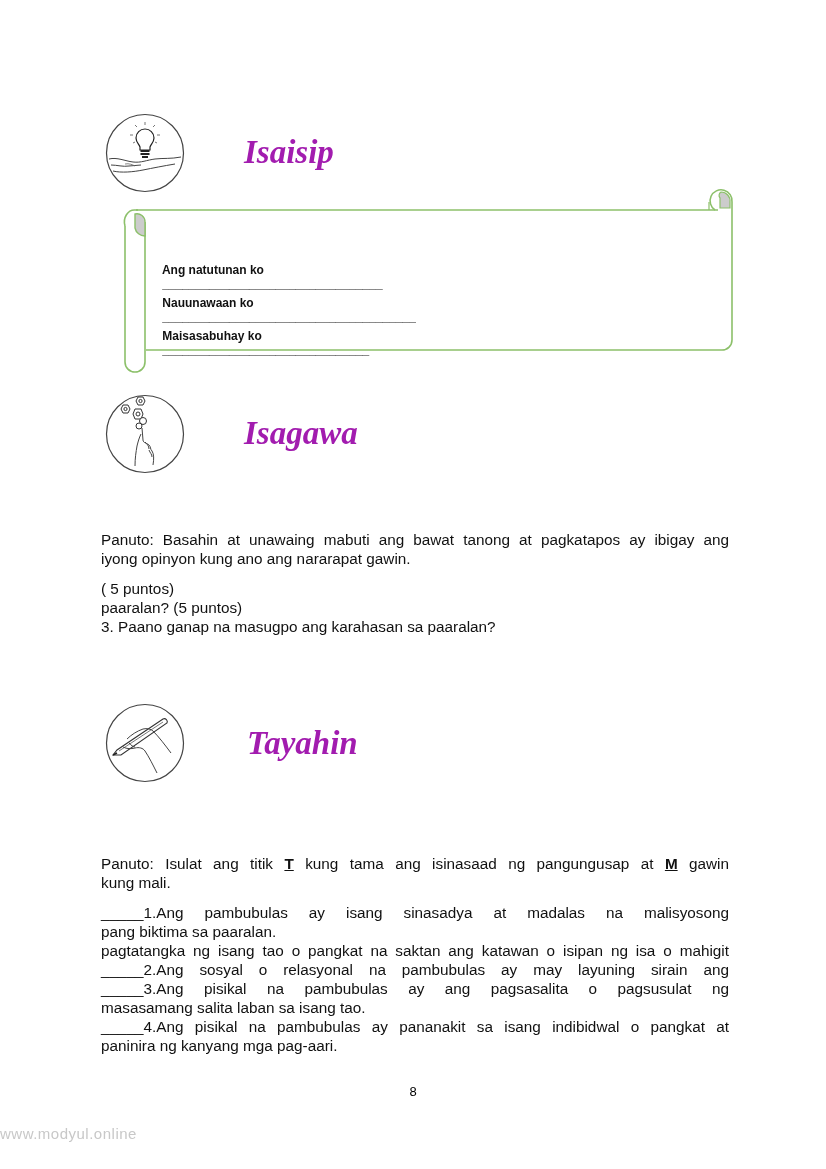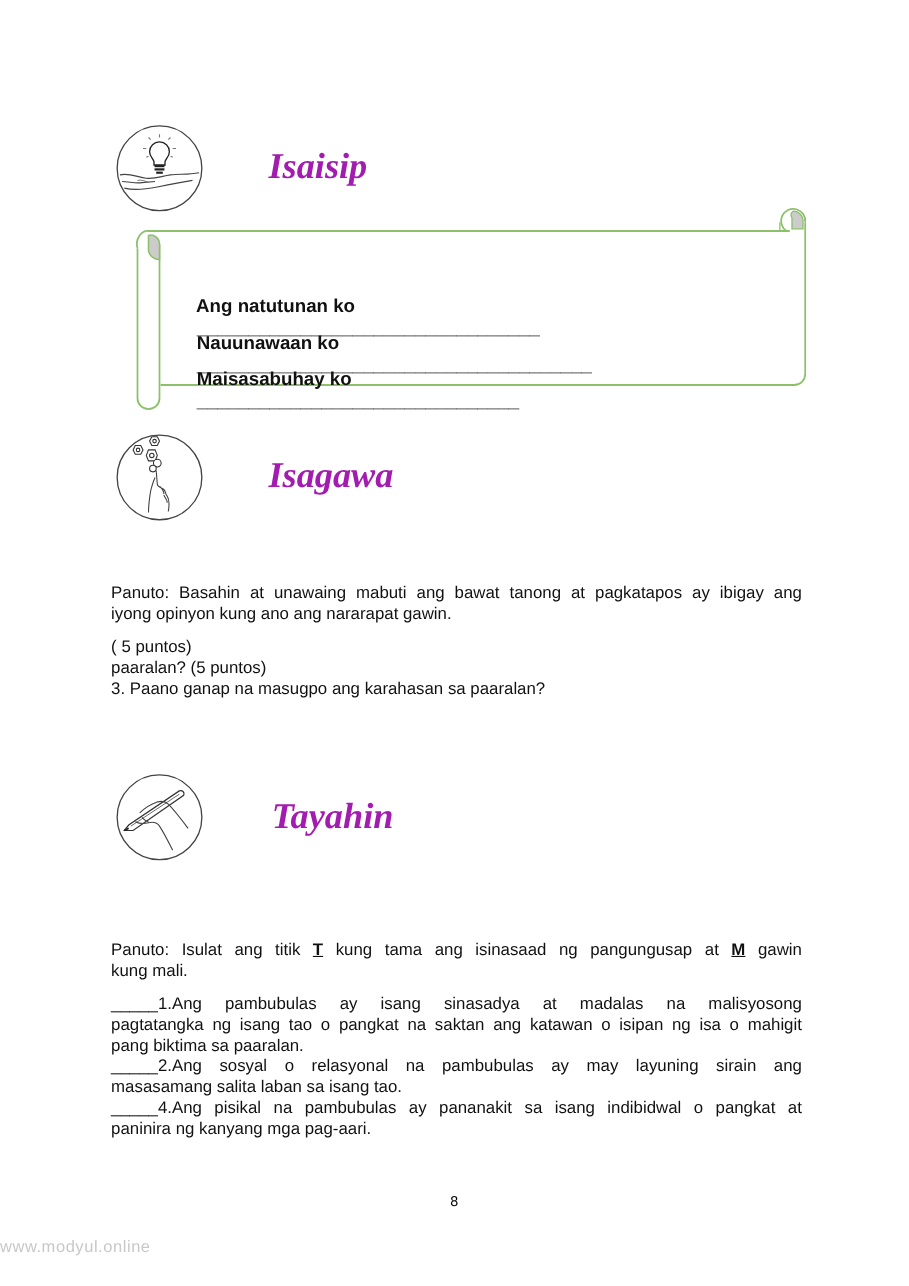--- a/index.html
+++ b/index.html
@@ -8,21 +8,21 @@
 
   .icon-circle { position: absolute; width: 80px; height: 80px; }
   .icon-circle svg { width: 80px; height: 80px; display: block; }
 
   .section-title { position: absolute; font-family: "Liberation Serif", serif;
                    font-style: italic; font-weight: bold; font-size: 33px; color: #a21caf; }
 
   
   .scroll { position: absolute; left: 118px; top: 184px; width: 620px; height: 196px; }
   .scroll svg { position: absolute; left: 0; top: 0; }
-  .scroll-line { position: absolute; left: 42px; font-weight: bold; font-size: 17px;
+  .scroll-line { position: absolute; left: 31px; font-weight: bold; font-size: 12px;
                  font-family: "Liberation Sans", sans-serif; white-space: pre; color: #111; }
 
   .para { position: absolute; left: 101px; width: 628px; font-size: 15.3px; line-height: 19px;
           text-align: justify; margin-top: 20px; }
   .ul-letter { font-weight: bold; text-decoration: underline; }
 
   .page-number { position: absolute; left: 0; width: 826px; top: 1084px; text-align: center;
                  font-size: 13px; color: #000; }
   .watermark { position: absolute; left: 0; width: 667px; top: 1125px; text-align: left;
                font-size: 15px; color: #c8c8c8; letter-spacing: 0.5px; }
@@ -135,27 +135,28 @@
 <div class="section-title" style="left:247px; top:725px;">Tayahin</div>
 
 <div class="para" style="top:834px;">
   <span class="item-line justify-last"><span>Panuto: Isulat ang titik </span> <span class="ul-letter">T</span><span> kung tama ang isinasaad ng pangungusap at </span> <span class="ul-letter">M</span><span> gawin</span></span>
   <span class="item-line">kung mali.</span>
 </div>
 
 <div class="para" style="top:883px;">
   <div>
     <span class="item-line justify-last"><span>_____</span><span>1.Ang pambubulas ay isang sinasadya at madalas na malisyosong</span></span>
+    <span class="item-line">pang biktima sa paaralan.</span>
     <span class="item-line justify-last">pagtatangka ng isang tao o pangkat na saktan ang katawan o isipan ng isa o mahigit</span>
-    <span class="item-line">pang biktima sa paaralan.</span>
   </div>
   <div>
     <span class="item-line justify-last"><span>_____</span><span>2.Ang sosyal o relasyonal na pambubulas ay may layuning sirain ang</span></span>
   </div>
   <div>
+    <span class="item-line justify-last"><span>_____</span><span>3.Ang pisikal na pambubulas ay ang pagsasalita o pagsusulat ng</span></span>
     <span class="item-line">masasamang salita laban sa isang tao.</span>
   </div>
   <div>
     <span class="item-line justify-last"><span>_____</span><span>4.Ang pisikal na pambubulas ay pananakit sa isang indibidwal o pangkat at</span></span>
     <span class="item-line">paninira ng kanyang mga pag-aari.</span>
   </div>
 </div>
 
 <div class="page-number">8</div>
 <div class="watermark">www.modyul.online</div>

